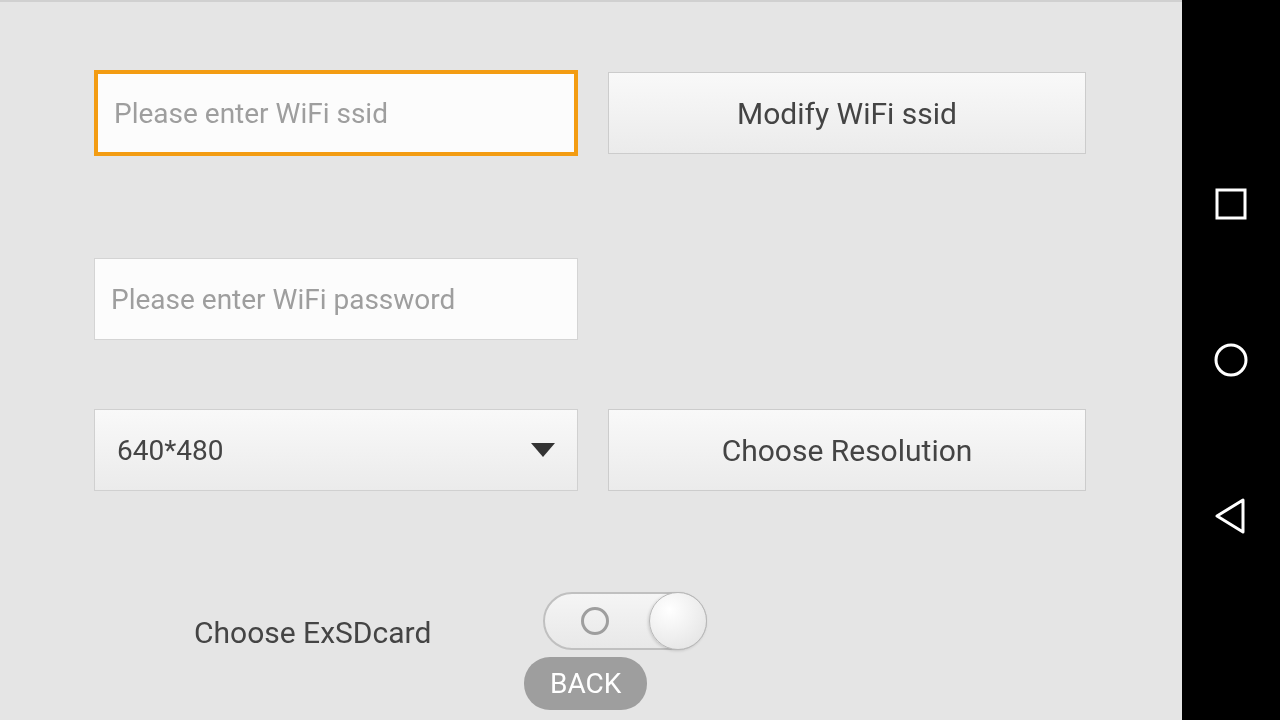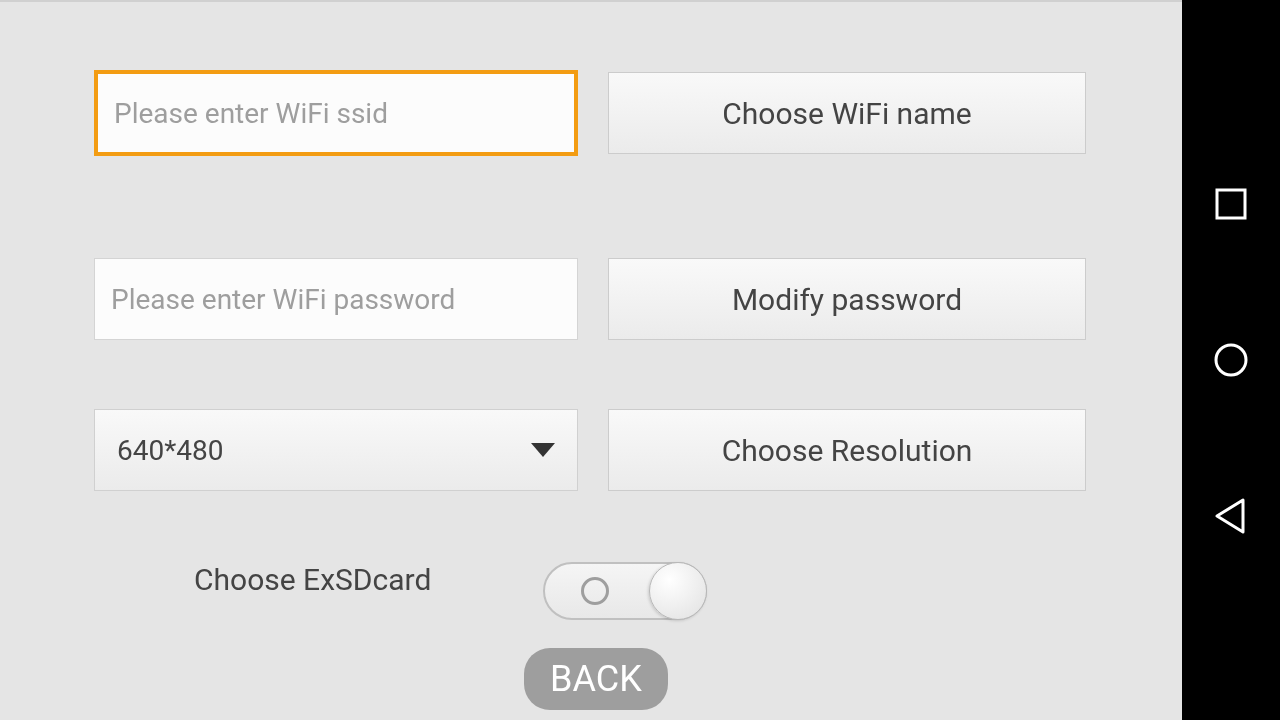--- a/index.html
+++ b/index.html
@@ -94,24 +94,24 @@
       border: 1px solid #cccccc;
       display: flex;
       align-items: center;
       justify-content: center;
       font-size: 30px;
       color: #444444;
       cursor: pointer;
     }
     .toggle-row {
       position: absolute;
-      top: 560px;
+      top: 590px;
       left: 194px;
       display: flex;
-      align-items: flex-start;
+      align-items: flex-end;
       gap: 112px;
     }
     .toggle-label {
       font-size: 30px;
       color: #444444;
     }
     .toggle {
       width: 164px;
       height: 58px;
       background: linear-gradient(to bottom, #f5f5f5, #e8e8e8);
@@ -142,37 +142,36 @@
       box-shadow: -1px 1px 3px rgba(0,0,0,0.15);
     }
     .back-button {
       position: absolute;
       bottom: 10px;
       left: 524px;
       padding: 10px 26px;
       background: #9e9e9e;
       color: #ffffff;
       border-radius: 26px;
-      font-size: 36px;
+      font-size: 28px;
       cursor: pointer;
     }
   </style>
 </head>
 <body>
 
 <div class="container">
 
   <div class="row row-1">
     <input class="input-field focused" type="text" placeholder="Please enter WiFi ssid" style="">
-    <div class="button">Choose WiFi name</div>
+    <div class="button">Modify WiFi ssid</div>
   </div>
 
   <div class="row row-2">
     <input class="input-field" type="text" placeholder="Please enter WiFi password" style="">
-    <div class="button">Modify password</div>
   </div>
 
   <div class="row row-3">
     <div class="dropdown">
       <span>640*480</span>
       <span class="dropdown-arrow">
         <svg width="24" height="14" viewBox="0 0 24 14">
           <path d="M 0 0 L 12 14 L 24 0 Z" fill="#333333"></path>
         </svg>
       </span>

